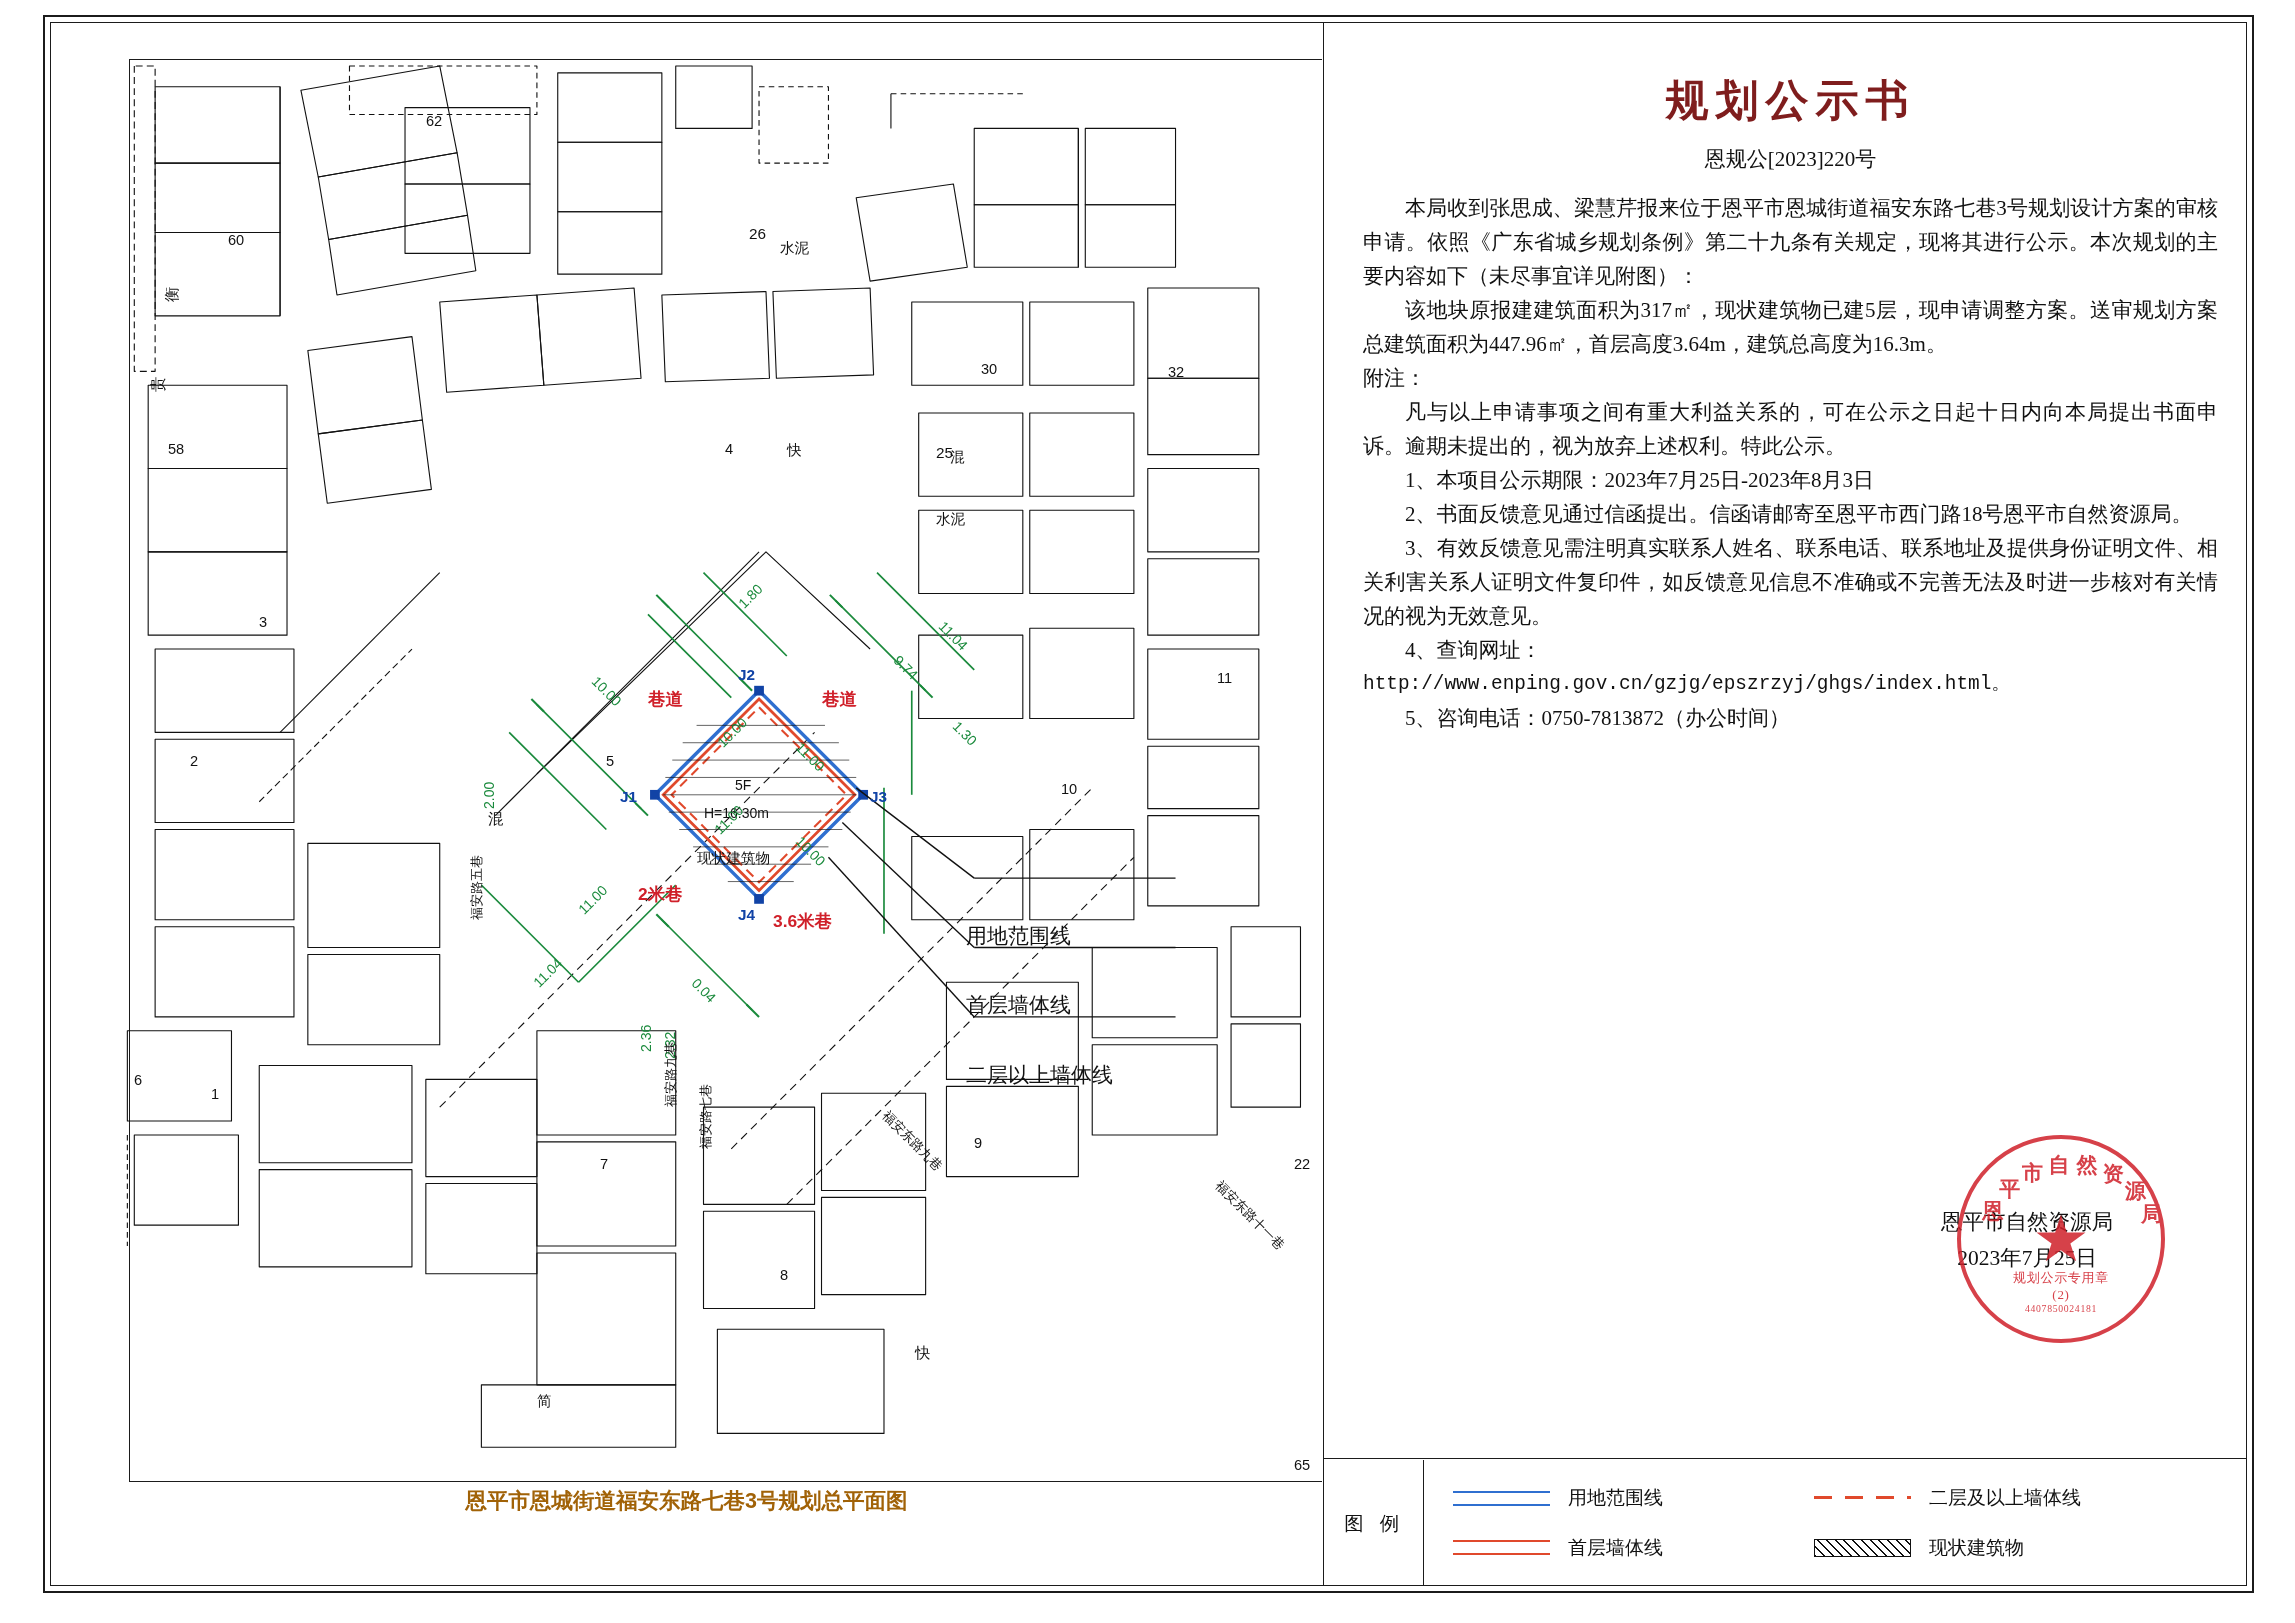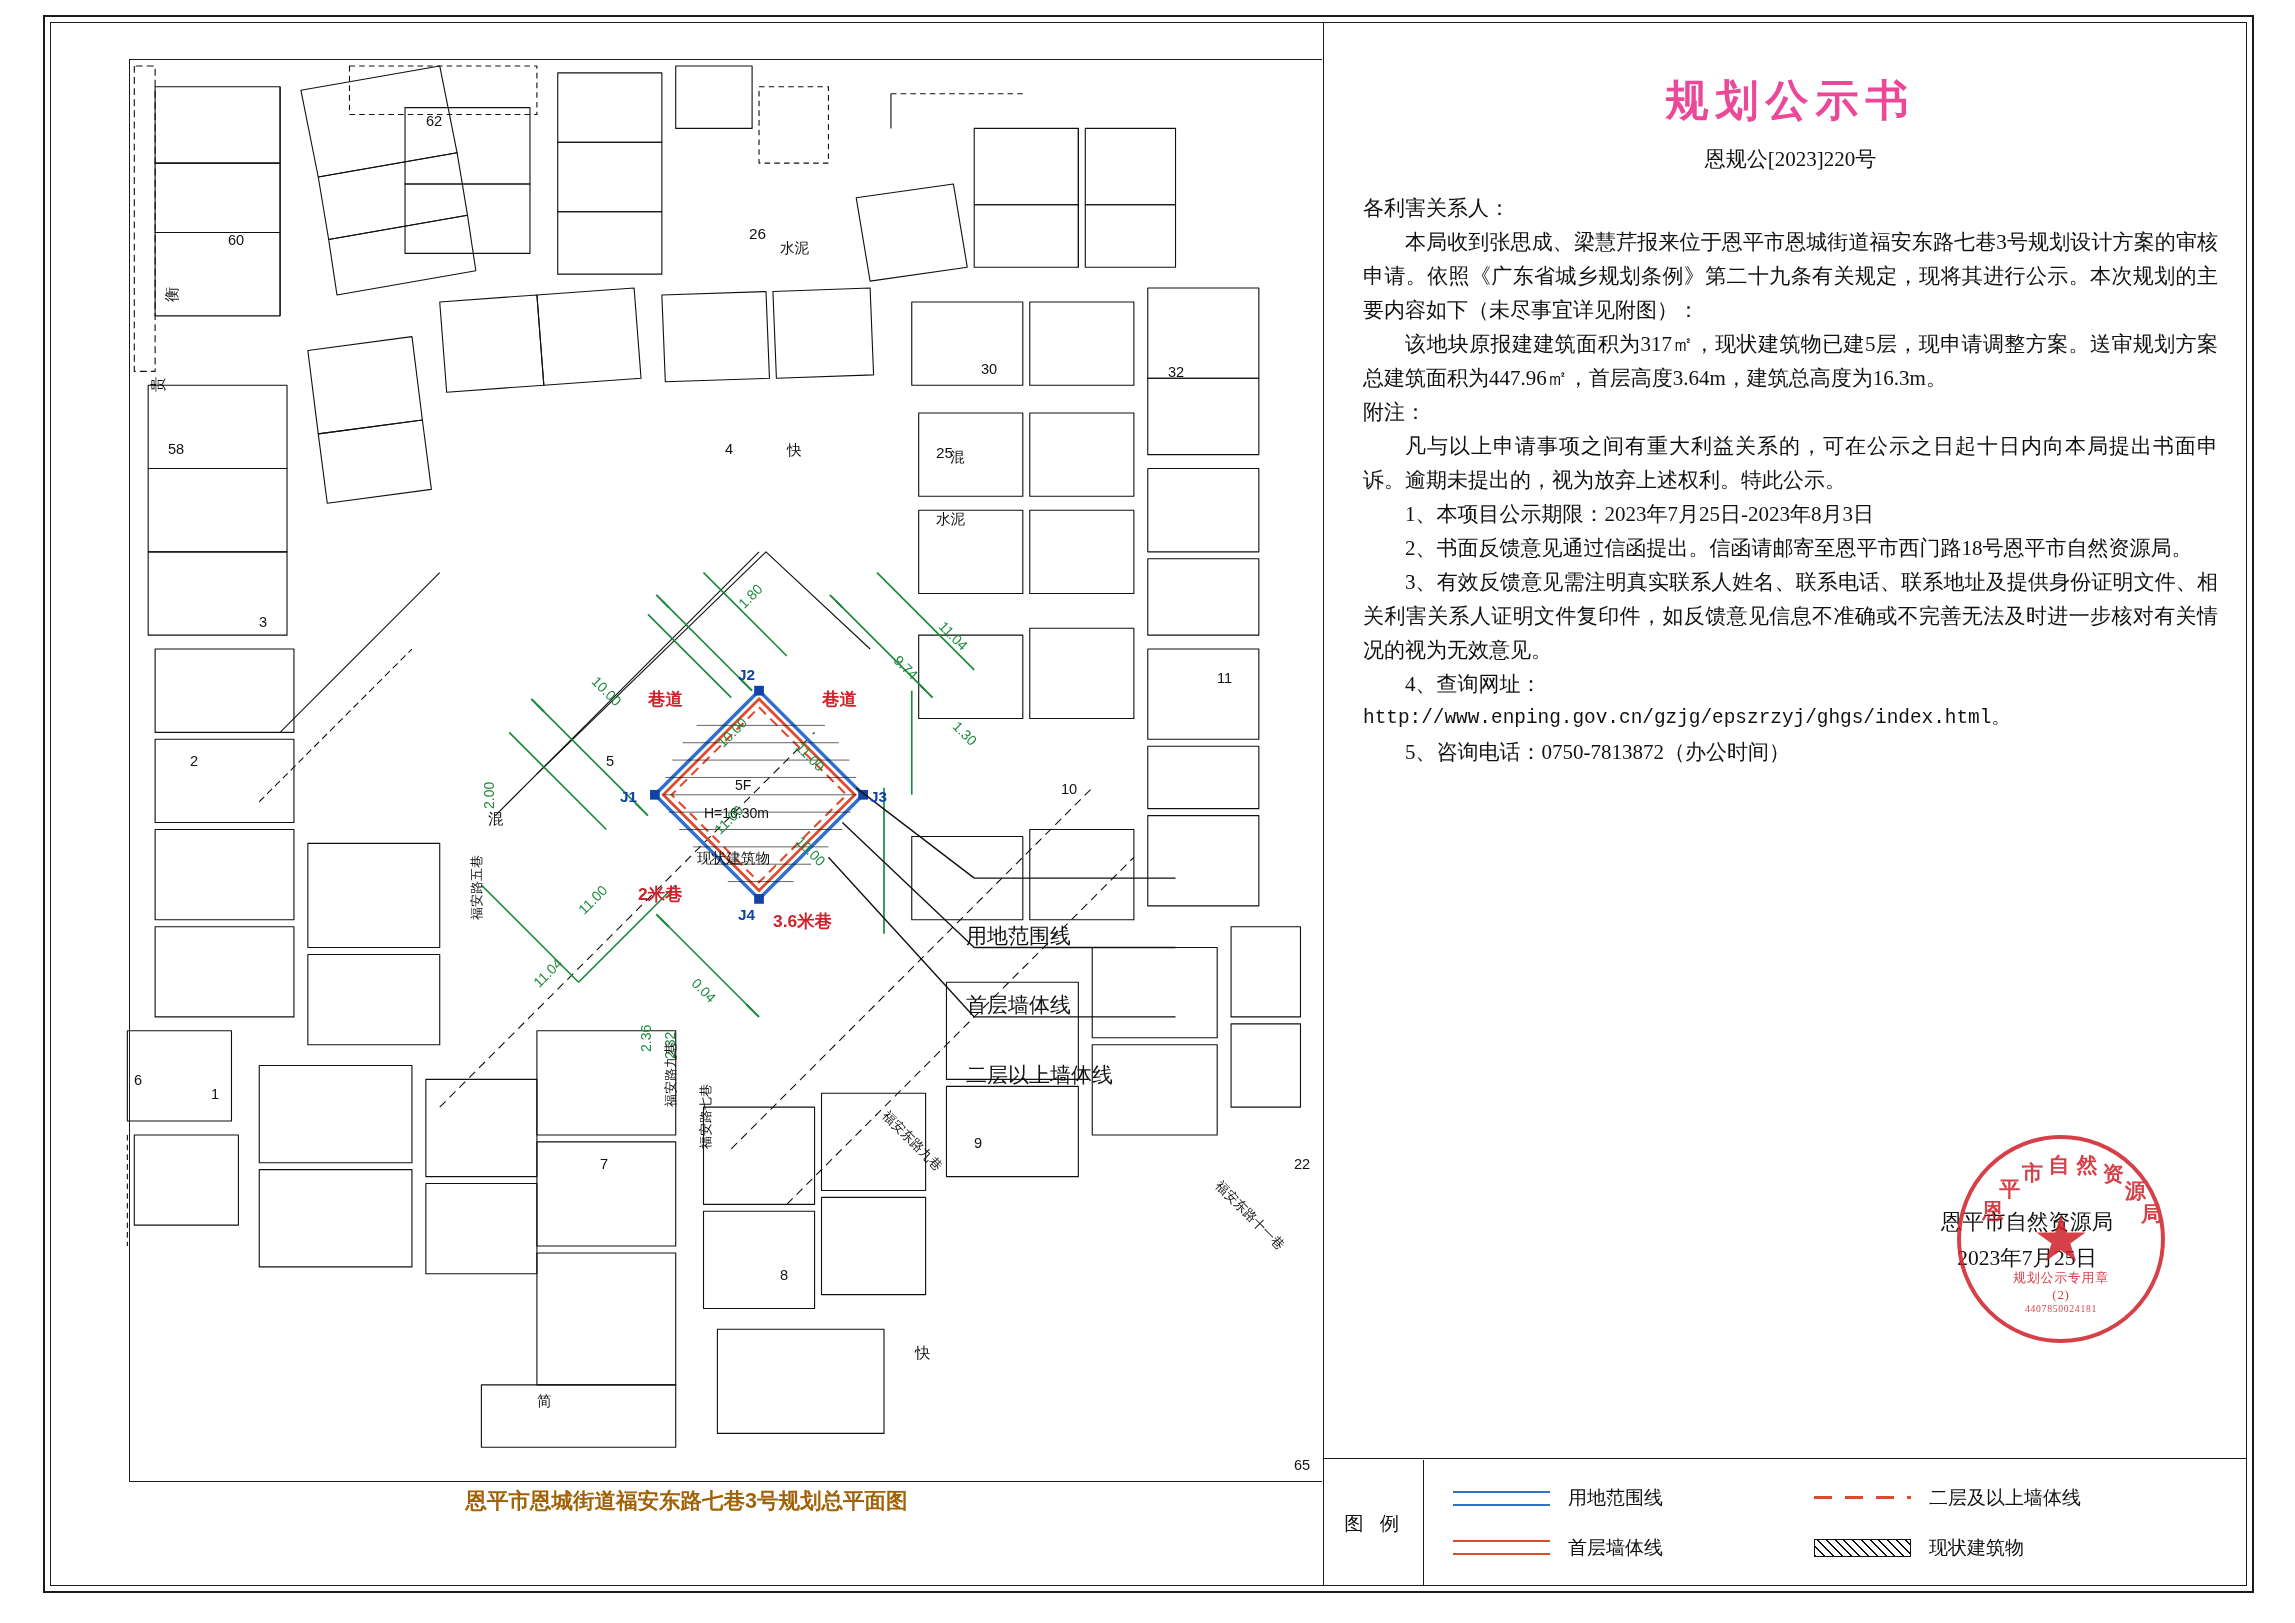--- a/index.html
+++ b/index.html
@@ -46,21 +46,21 @@
     border-top:1.4px solid #1b1b1b;
   }
 
   
   .panel {
     position:absolute; left:1324px; top:23.6px; width:923px; height:1435px;
     padding:25px 29px 0 39px;
   }
   .doc-title {
     text-align:center; font-size:43px; letter-spacing:7px;
-    font-weight:bold; color:#ec4899; margin-top:23.6px;
+    font-weight:bold; color:#7f1d1d; margin-top:23.6px;
     font-family:"Liberation Serif", serif;
   }
   .doc-number {
     text-align:center; font-size:21px; color:#111; margin-top:15.3px;
     font-family:"Liberation Serif", serif;
   }
   .body-text {
     margin-top:18px; font-size:21px; line-height:34px; color:#111;
     font-family:"Liberation Serif", serif; text-align:justify;
   }
@@ -408,21 +408,20 @@
     <div class="legend-callout" style="left:915px; top:1037px;">二层以上墙体线</div>
   </div>
 
   <div class="plan-caption">恩平市恩城街道福安东路七巷3号规划总平面图</div>
 
   <div class="panel">
     <div class="doc-title">规划公示书</div>
     <div class="doc-number">恩规公[2023]220号</div>
 
     <div class="body-text">
-      <p class="p">各利害关系人：</p>
       <p class="p indent2">本局收到张思成、梁慧芹报来位于恩平市恩城街道福安东路七巷3号规划设计方案的审核申请。依照《广东省城乡规划条例》第二十九条有关规定，现将其进行公示。本次规划的主要内容如下（未尽事宜详见附图）：</p>
       <p class="p indent2">该地块原报建建筑面积为317㎡，现状建筑物已建5层，现申请调整方案。送审规划方案总建筑面积为447.96㎡，首层高度3.64m，建筑总高度为16.3m。</p>
       <p class="p">附注：</p>
       <p class="p indent2">凡与以上申请事项之间有重大利益关系的，可在公示之日起十日内向本局提出书面申诉。逾期未提出的，视为放弃上述权利。特此公示。</p>
       <p class="p indent2">1、本项目公示期限：2023年7月25日-2023年8月3日</p>
       <p class="p indent2">2、书面反馈意见通过信函提出。信函请邮寄至恩平市西门路18号恩平市自然资源局。</p>
       <p class="p indent2">3、有效反馈意见需注明真实联系人姓名、联系电话、联系地址及提供身份证明文件、相关利害关系人证明文件复印件，如反馈意见信息不准确或不完善无法及时进一步核对有关情况的视为无效意见。</p>
       <p class="p indent2">4、查询网址：</p>
       <p class="p mono">http://www.enping.gov.cn/gzjg/epszrzyj/ghgs/index.html。</p>
       <p class="p indent2">5、咨询电话：0750-7813872（办公时间）</p>

